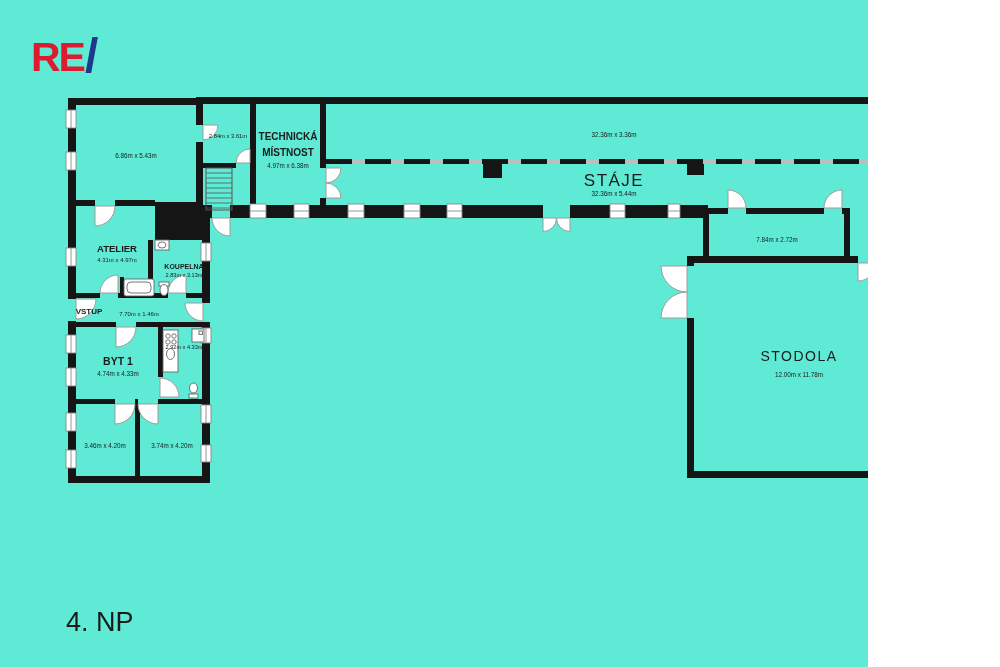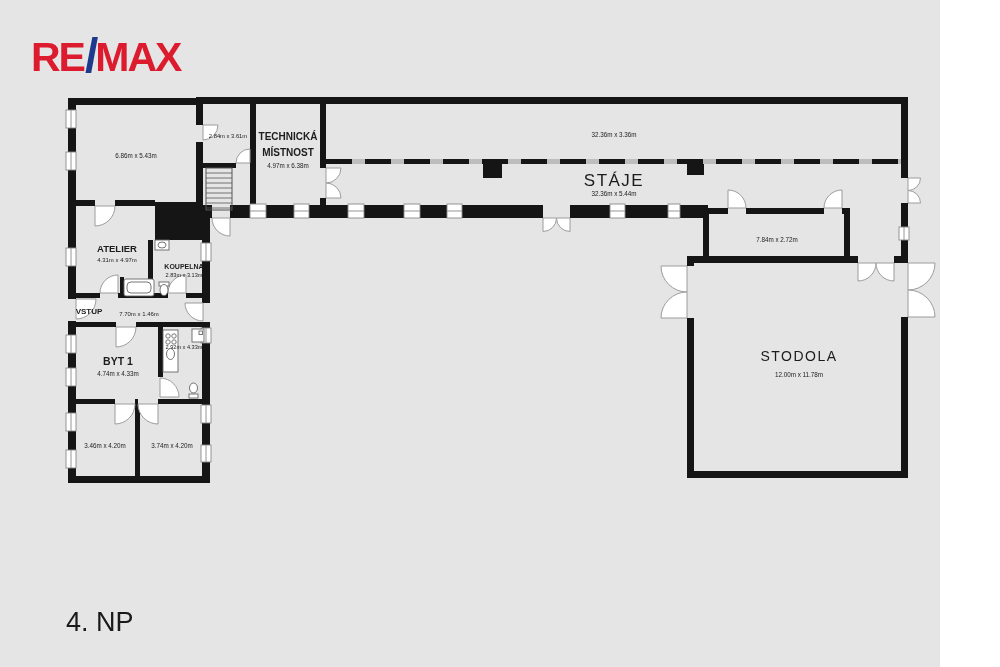--- a/index.html
+++ b/index.html
@@ -1,17 +1,17 @@
 <!DOCTYPE html>
 <html><head>
 <meta charset="utf-8">
 <style>
   html,body { margin:0; padding:0; background:#fff; }
   .screen {
-    position:relative; width:940px; height:667px; background:#e5e5e5;
+    position:relative; width:868px; height:667px; background:#5eead4;
     font-family:"Liberation Sans", sans-serif; overflow:hidden;
   }
   .logo {
     position:absolute; left:31px; top:33px; display:flex; align-items:center;
     font-weight:800; font-size:41px; letter-spacing:-2px; line-height:1;
     user-select:none;
   }
   .lg-slash { font-size:48px; font-weight:800; margin:0 -1px 0 1px; transform:translateY(-1px); }
   .floor-label {
     position:absolute; left:66px; top:607px; font-size:27px; color:#1a1a1a;
@@ -30,21 +30,20 @@
   .dims { fill:#333; }
 </style>
 </head>
 <body>
 
 <div class="screen">
 
   <div class="logo">
     <span class="lg-re" style="color: rgb(220, 28, 46);">RE</span>
     <span class="lg-slash" style="color: rgb(30, 58, 140);">/</span>
-    <span class="lg-max" style="color: rgb(220, 28, 46);">MAX</span>
   </div>
 
   <svg class="plan" width="1000" height="667" viewBox="0 0 1000 667">
 
     <g class="walls">
 
       <rect x="200" y="97" width="708" height="7"></rect>
       <rect x="901" y="97" width="7" height="81"></rect>
       <rect x="901" y="203" width="7" height="24"></rect>
       <rect x="901" y="240" width="7" height="23"></rect>

